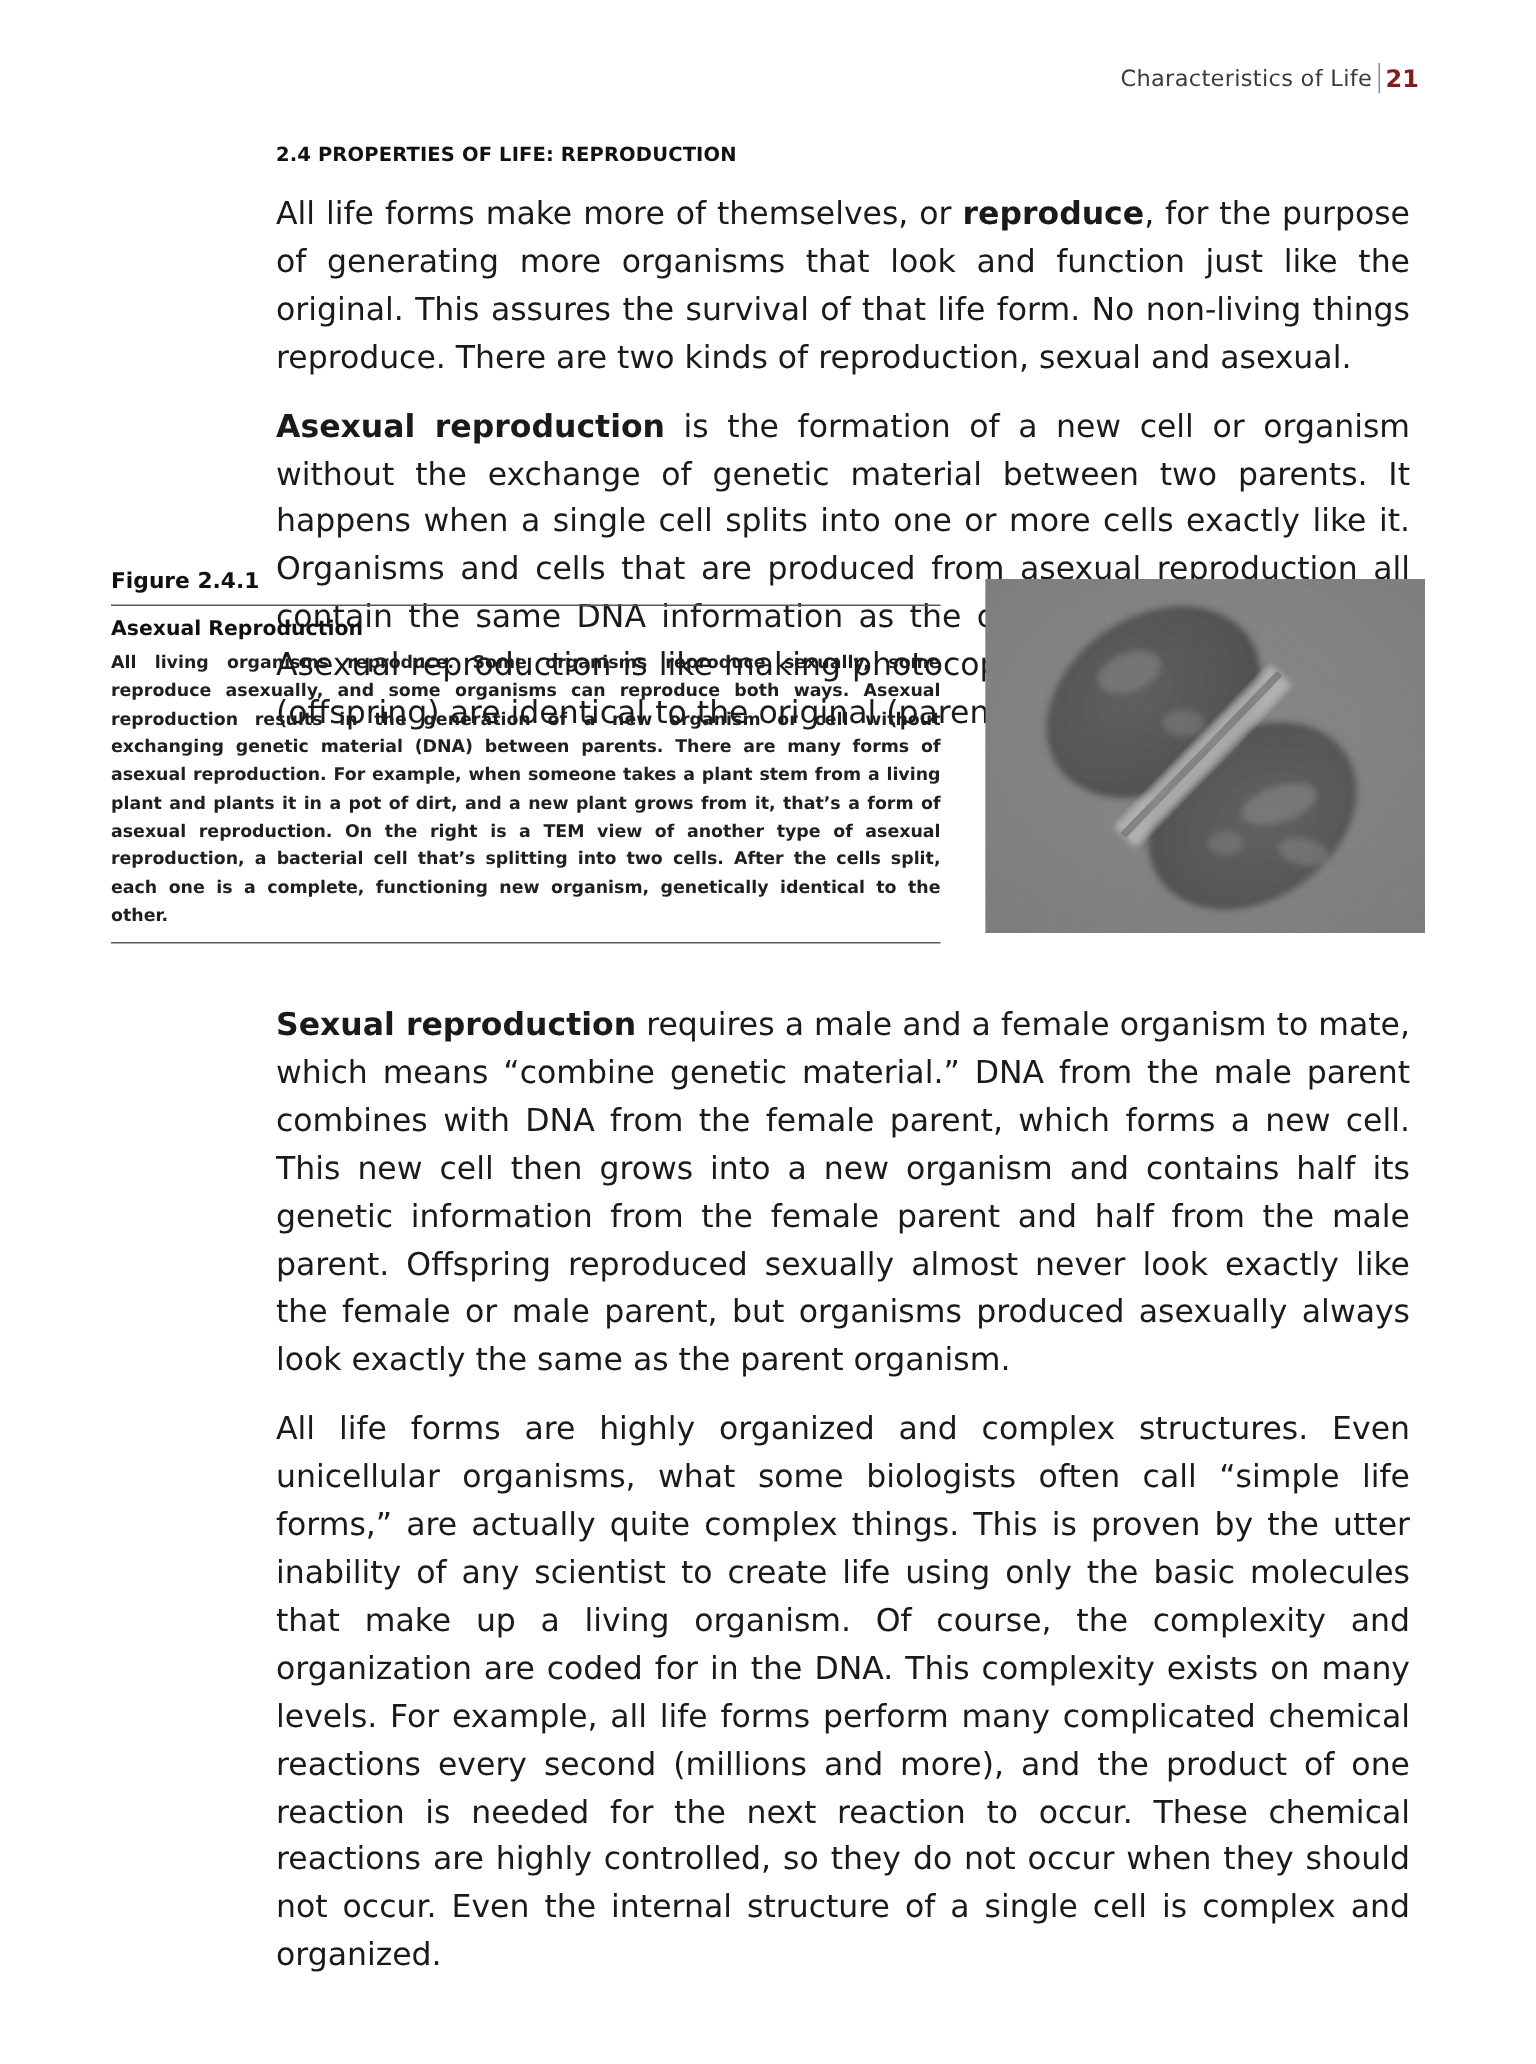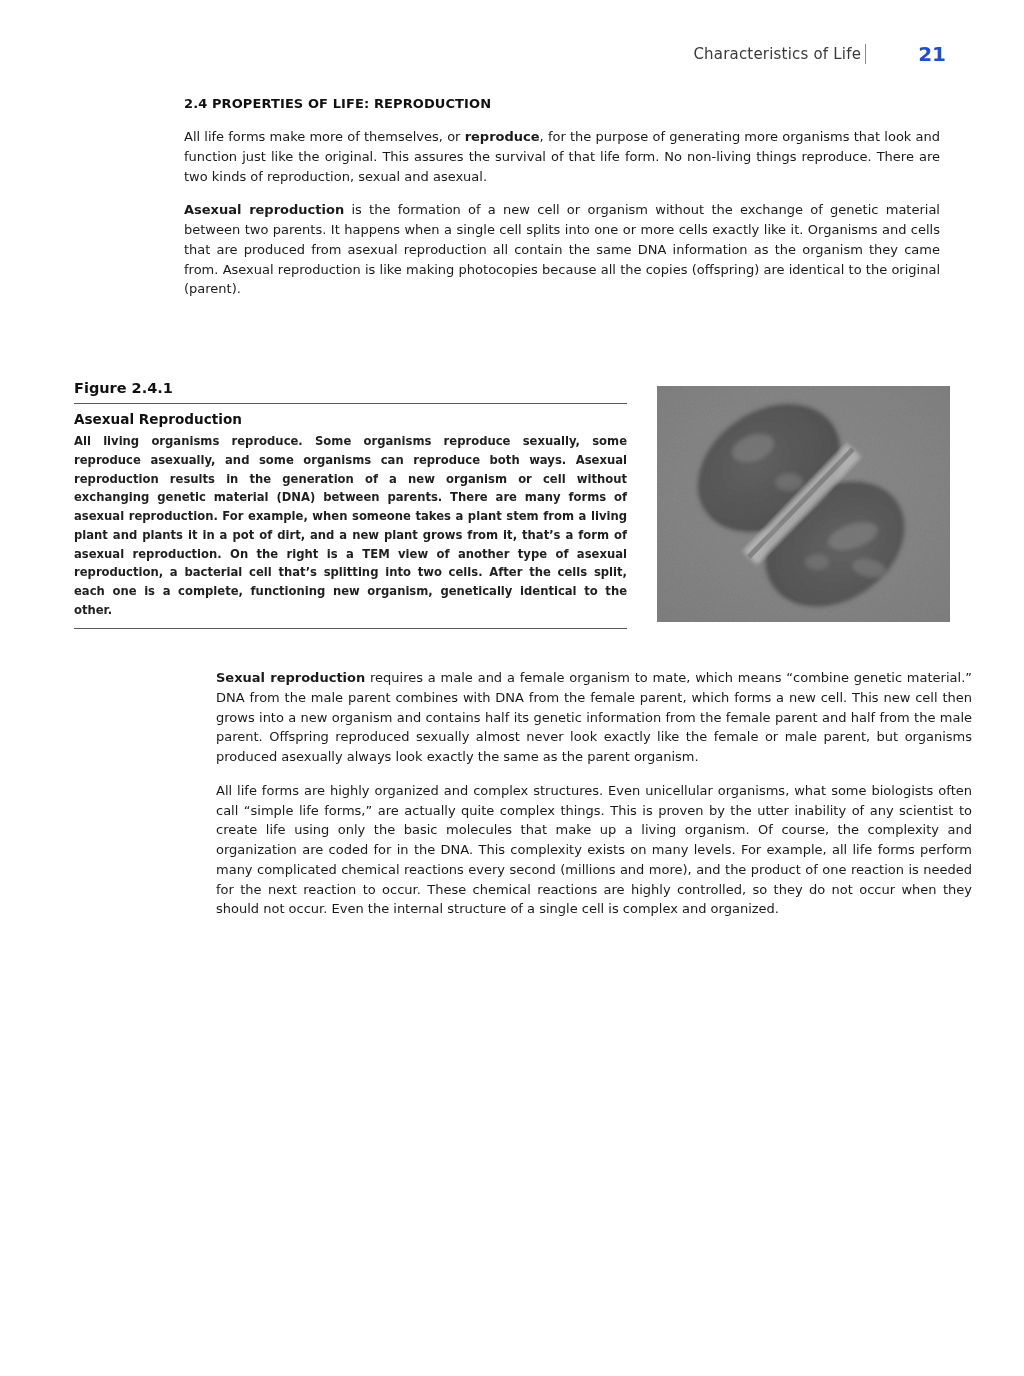--- a/index.html
+++ b/index.html
@@ -37,41 +37,40 @@
     letter-spacing: 0.2px;
   }
   .running-head .rh-rule {
     display: inline-block;
     width: 1px;
     height: 20px;
     background: #8a8a8a;
   }
   .running-head .rh-page {
     font-weight: bold;
-    font-size: 20px;
-    color: #1d4ed8;
-    margin-left: 48px;
+    font-size: 16px;
+    color: #7f1d1d;
   }
 
   
   .content {
     position: absolute;
     left: 184px;
     top: 96px;
     width: 756px;
   }
   h2.section-heading {
     font-size: 13px;
     font-weight: bold;
     margin: 0 0 16px 0;
     letter-spacing: 0.1px;
     color: #111;
   }
   p.body-text {
-    font-size: 13px;
+    font-size: 21px;
     line-height: 1.52;
     margin: 0 0 14px 0;
     text-align: justify;
     color: #1a1a1a;
   }
   .lead-term {
     font-weight: bold;
   }
 
   
@@ -124,21 +123,20 @@
   .figure-image svg {
     display: block;
   }
 
   
   .content-lower {
     position: absolute;
     left: 184px;
     top: 668px;
     width: 756px;
-    margin-left: 32px;
   }
 </style>
 </head>
 <body>
 
 <div class="page">
 
   <div class="running-head">
     <span class="rh-title">Characteristics of Life</span>
     <span class="rh-rule"></span>

